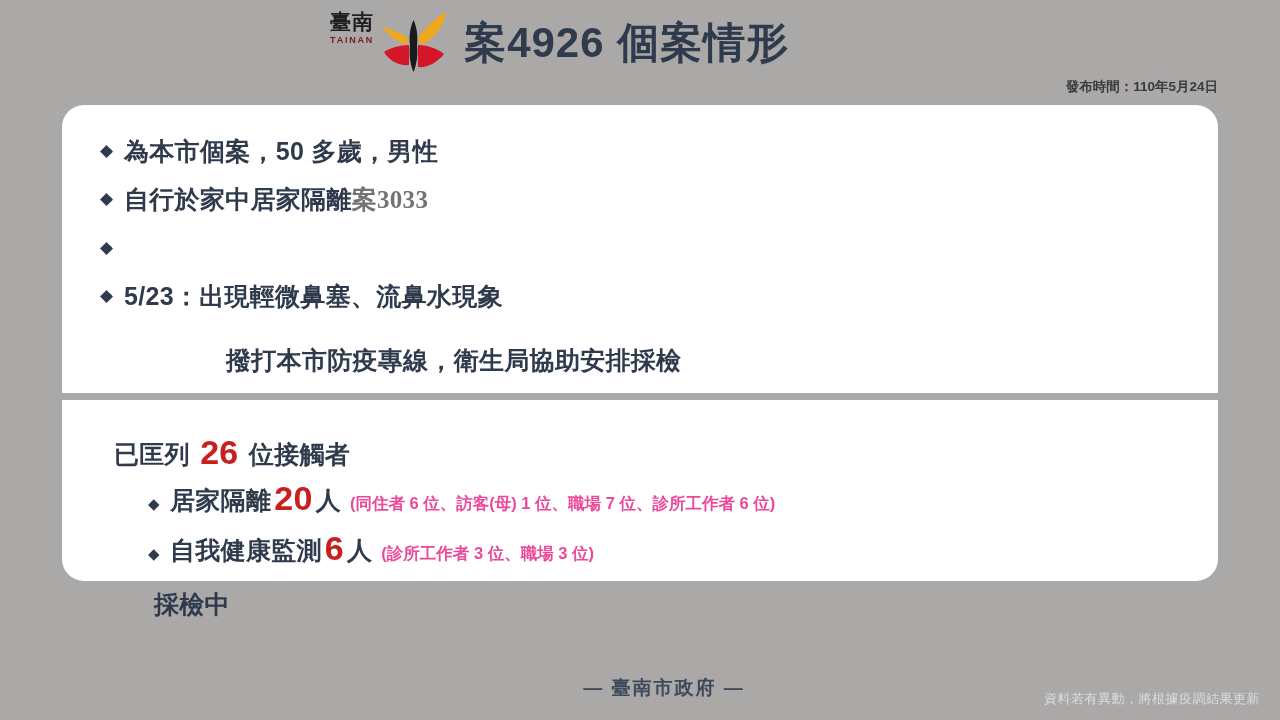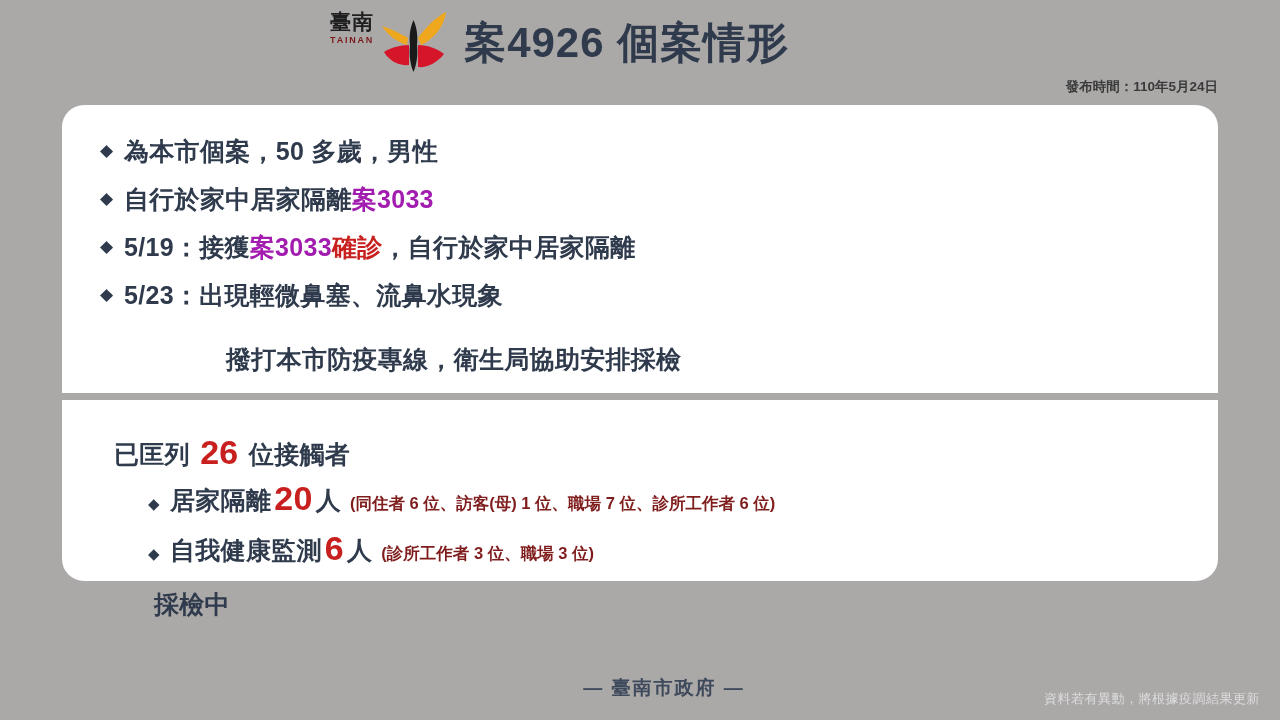--- a/index.html
+++ b/index.html
@@ -119,21 +119,21 @@
   .bullet-text {
     font-size:25px;
     font-weight:700;
     color:#2F3B4C;
     line-height:40px;
     white-space:pre;
     letter-spacing:0.3px;
   }
   .bullet-text.indented { padding-left:102px;margin-top:16px; }
 
-  .hl-orange { color:#a21caf; }
+  .hl-orange { color:#737373;font-family:Liberation Serif, serif; }
   .hl-red    { color:#C8201E; }
 
   
   .summary {
     position:absolute;
     left:52px; top:30px;
     right:20px;
   }
   .sum-head {
     font-size:25px;
@@ -165,21 +165,21 @@
   .sub-main {
     font-size:25px;
     font-weight:700;
     color:#2F3B4C;
     letter-spacing:0.3px;
     white-space:nowrap;
   }
   .sub-note {
     font-size:16.5px;
     font-weight:700;
-    color:#7f1d1d;
+    color:#ec4899;
     margin-left:9px;
     white-space:nowrap;
   }
   .sum-tail {
     font-size:25px;
     font-weight:700;
     color:#2F3B4C;
     line-height:44px;
     margin-top:6px;
     letter-spacing:0.3px;
@@ -244,21 +244,20 @@
         <div class="bullet-row">
           <span class="bullet-mark">◆</span>
           <div class="bullet-text"><span>為本市個案，50 多歲，男性</span></div>
         </div>
         <div class="bullet-row">
           <span class="bullet-mark">◆</span>
           <div class="bullet-text"><span>自行於家中居家隔離</span><span class="hl-orange">案3033</span></div>
         </div>
         <div class="bullet-row">
           <span class="bullet-mark">◆</span>
-          <div class="bullet-text"><span>5/19：接獲</span><span class="hl-orange">案3033</span><span class="hl-red">確診</span><span>，自行於家中居家隔離</span></div>
         </div>
         <div class="bullet-row">
           <span class="bullet-mark">◆</span>
           <div class="bullet-text"><span>5/23：出現輕微鼻塞、流鼻水現象</span></div>
         </div>
         <div class="bullet-row">
           <span class="bullet-mark hidden">◆</span>
           <div class="bullet-text indented"><span>撥打本市防疫專線，衛生局協助安排採檢</span></div>
         </div>
         <div class="bullet-row">

